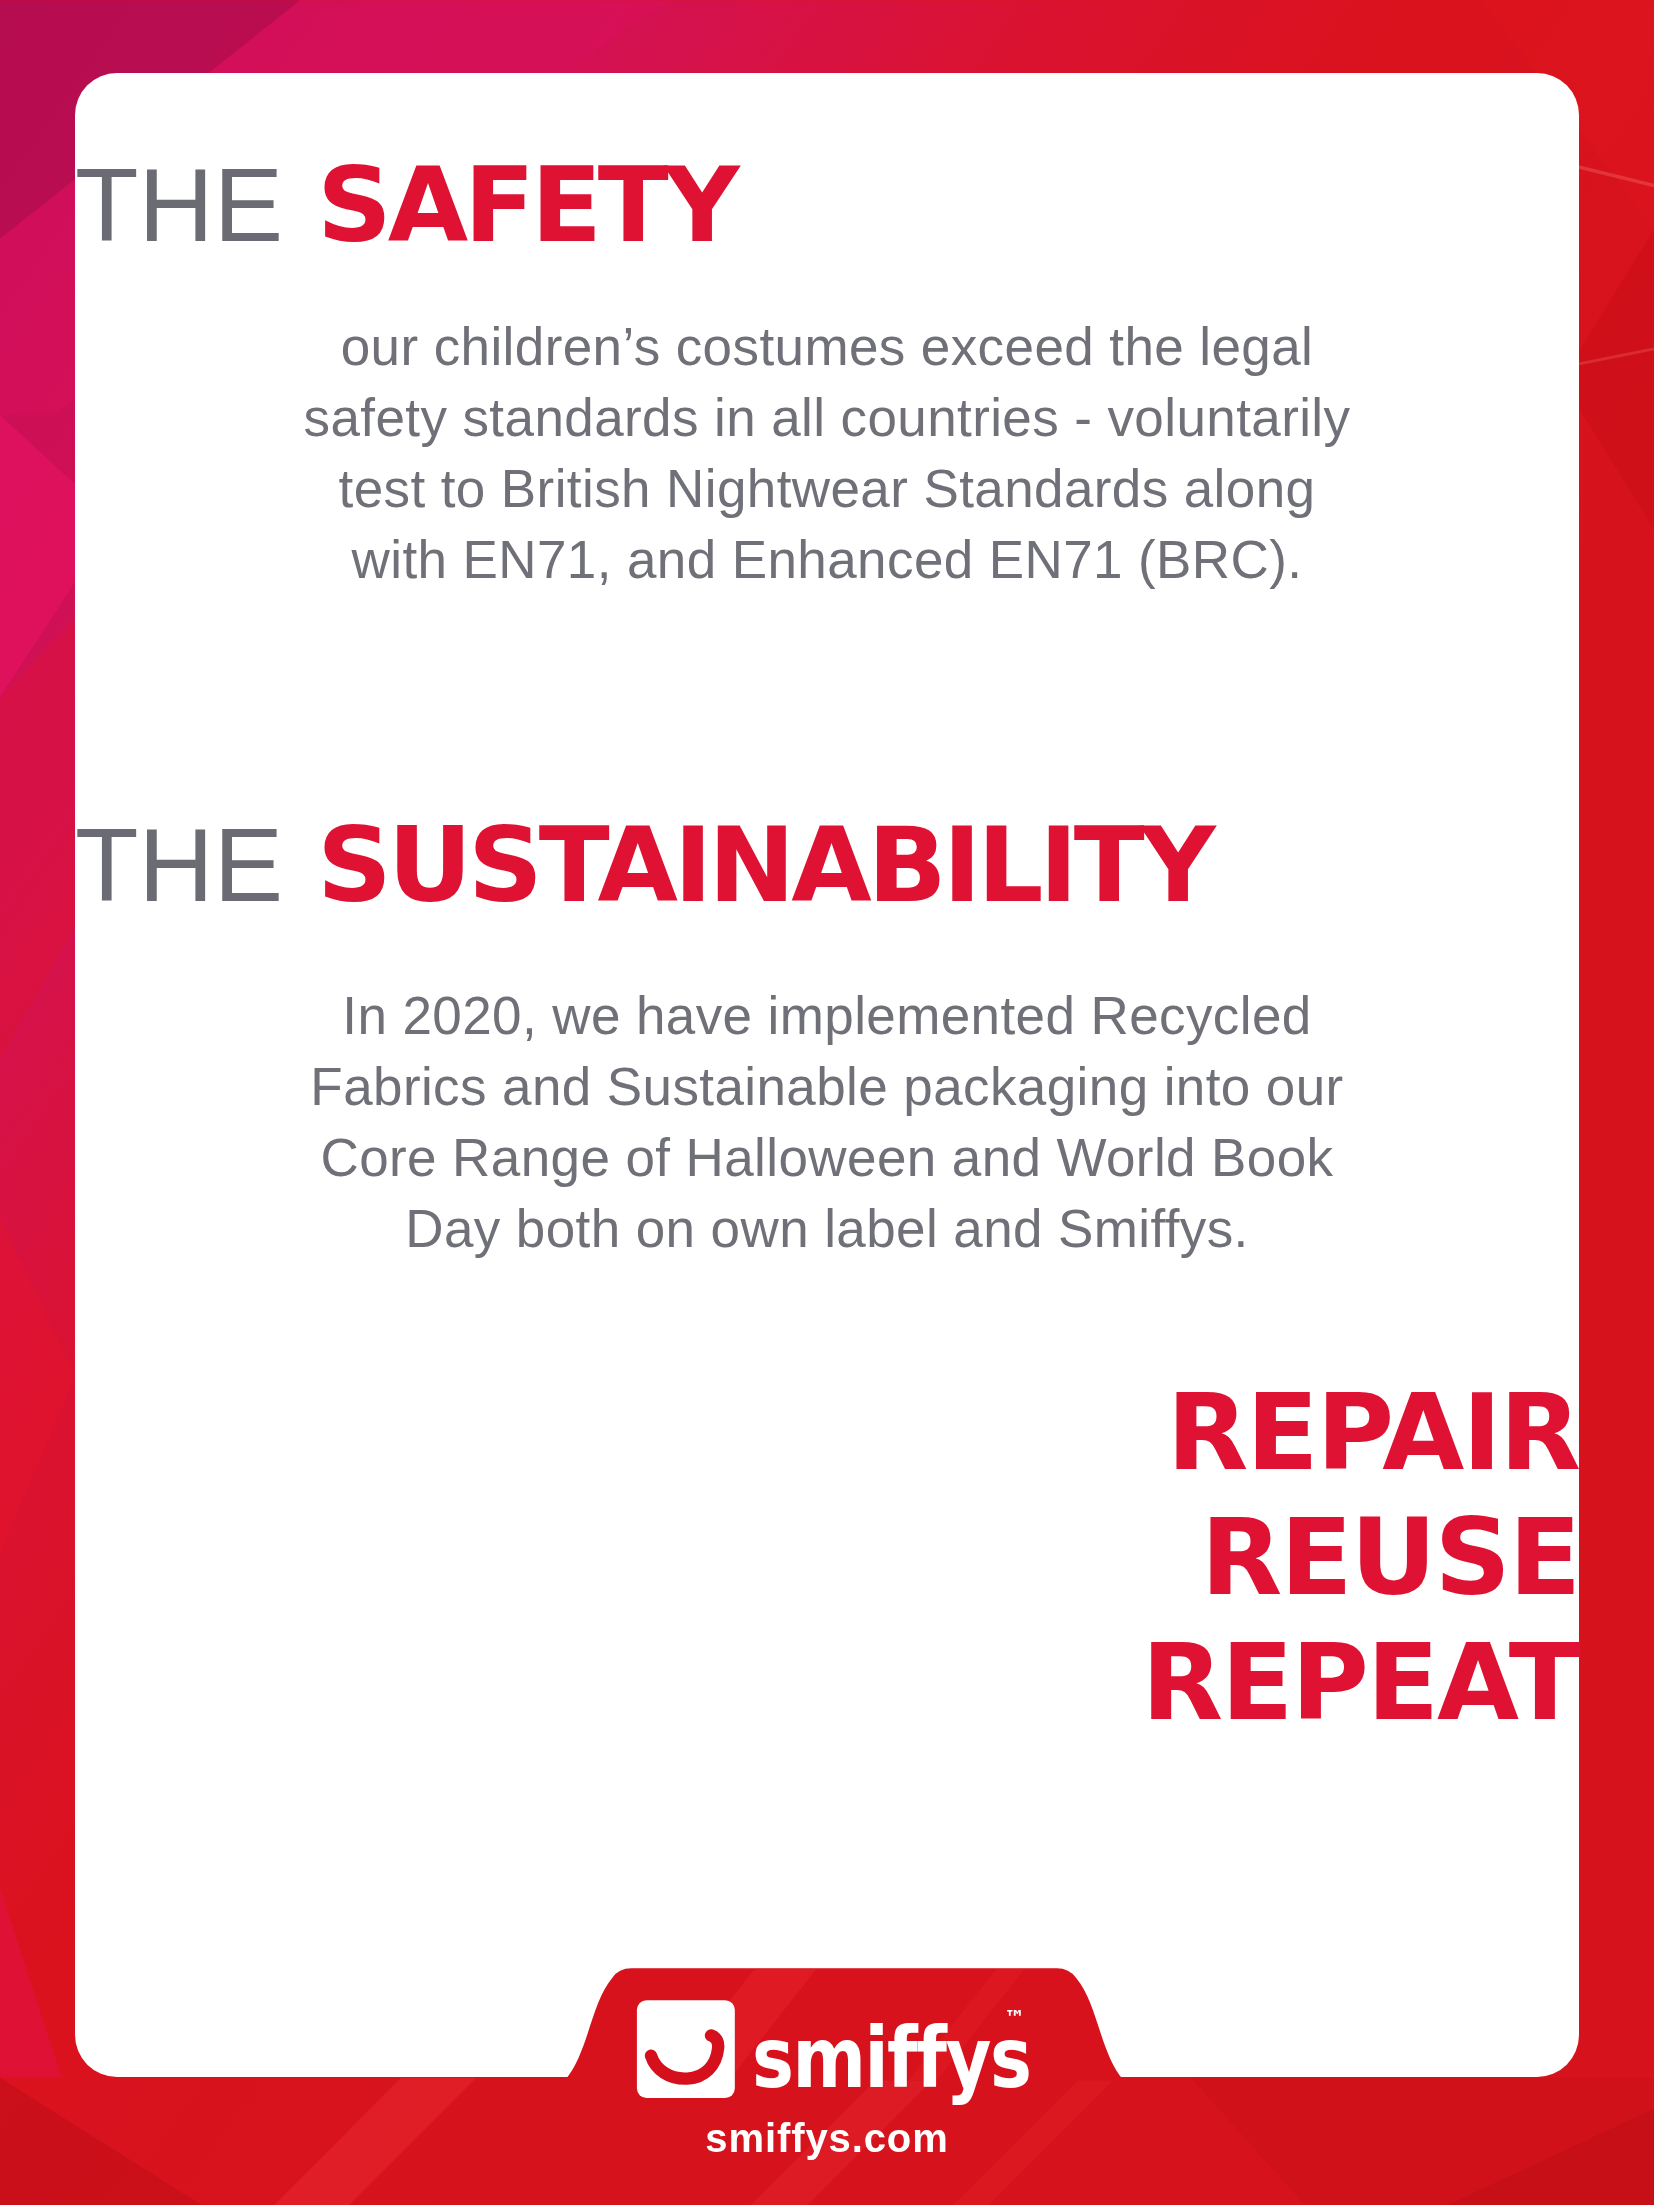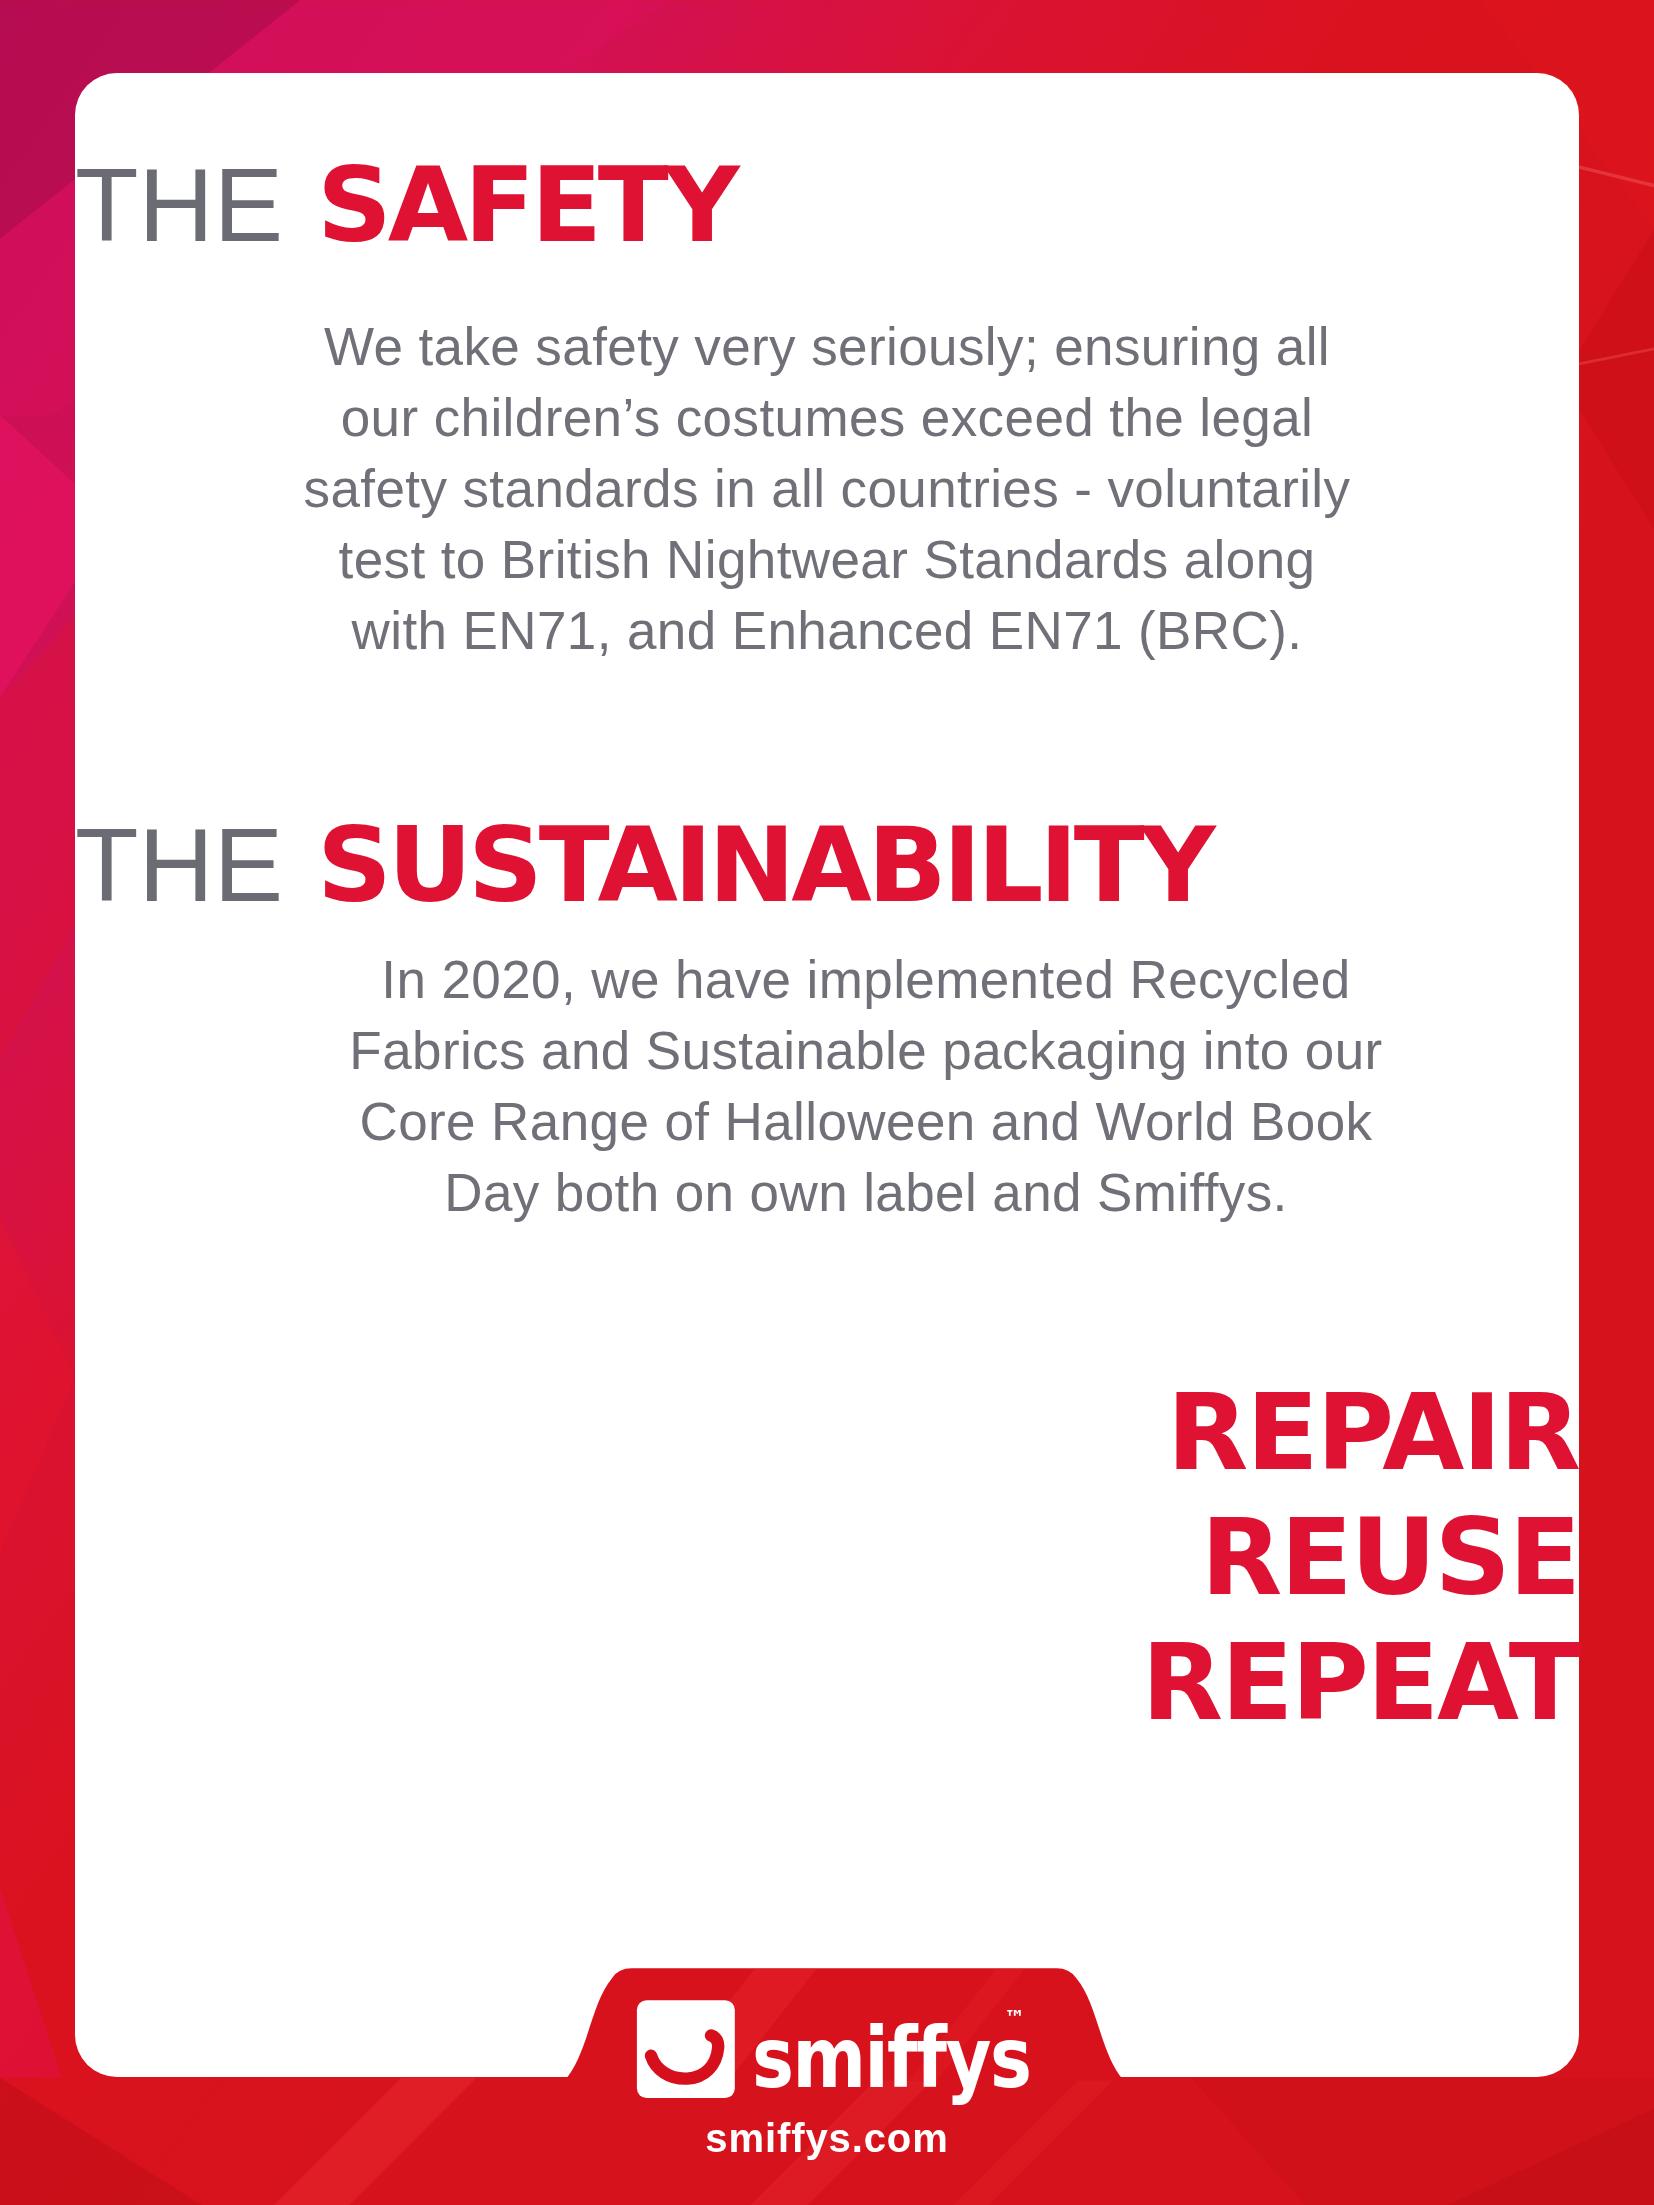--- a/index.html
+++ b/index.html
@@ -52,21 +52,21 @@
   .para {
     position: absolute; left: 75px; width: 1504px;
     text-align: center;
     font-size: 53px; line-height: 71px;
     letter-spacing: 0.4px;
     color: #6f7078;
     z-index: 2;
     font-weight: 400;
   }
   .p1 { top: 311px; }
-  .p2 { top: 944px; padding-left: 39px; }
+  .p2 { top: 980px; }
 
   .slogan {
     position: absolute; left: 75px; top: 1370px; width: 1504px;
     text-align: center;
     z-index: 2;
   }
   .slogan .word {
     font-family: "DejaVu Sans", sans-serif;
     font-weight: 800;
     font-size: 106px; line-height: 125px;
@@ -140,21 +140,20 @@
   </g>
 </svg>
 
 <div class="card"></div>
 
 <div class="heading h1">
   <span class="prefix">THE</span><span class="emph">SAFETY</span>
 </div>
 
 <div class="para p1">
-  <div>We take safety very seriously; ensuring all</div>
   <div>our children’s costumes exceed the legal</div>
   <div>safety standards in all countries - voluntarily</div>
   <div>test to British Nightwear Standards along</div>
   <div>with EN71, and Enhanced EN71 (BRC).</div>
 </div>
 
 <div class="heading h2">
   <span class="prefix">THE</span><span class="emph">SUSTAINABILITY</span>
 </div>
 

